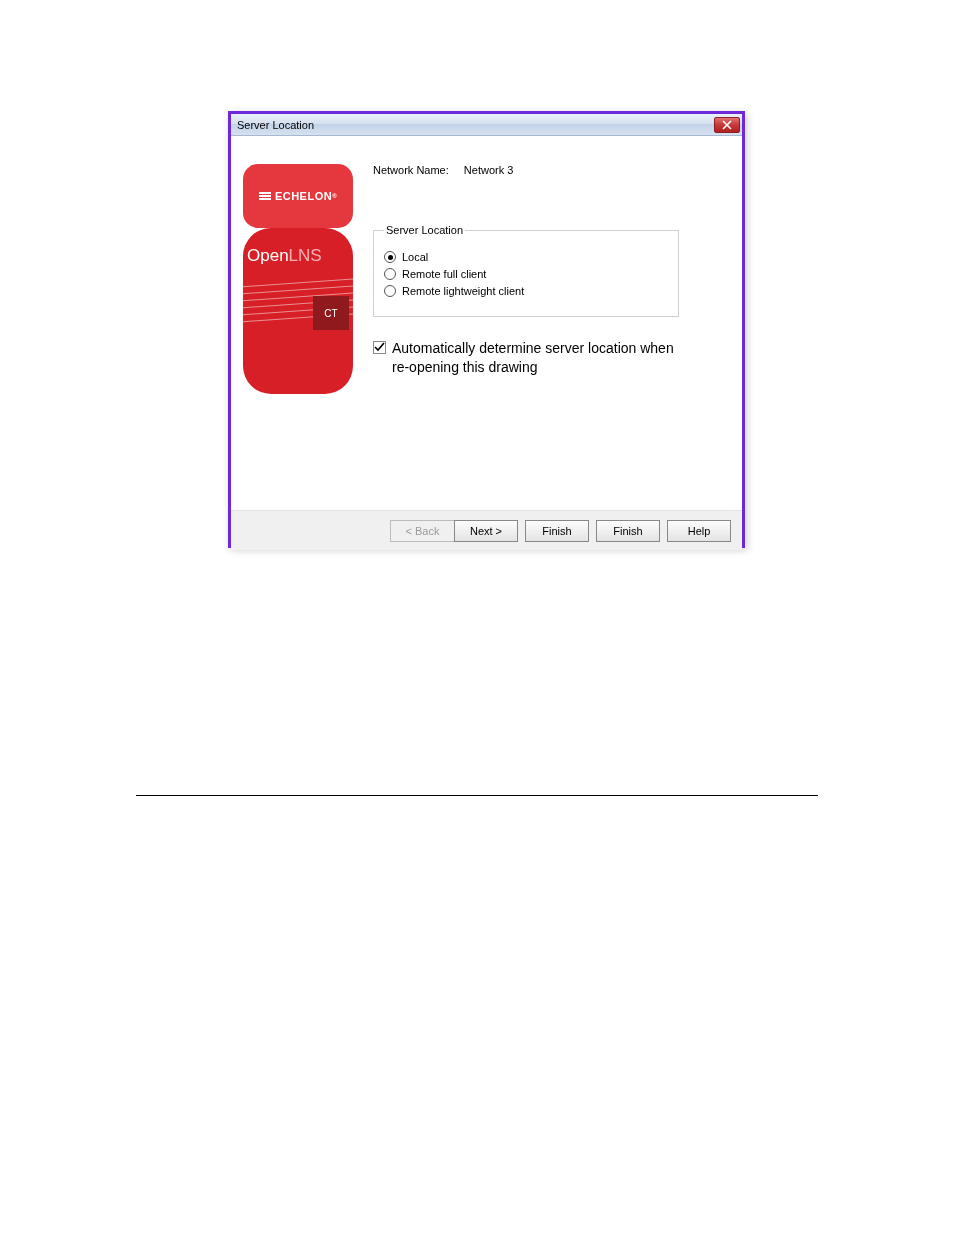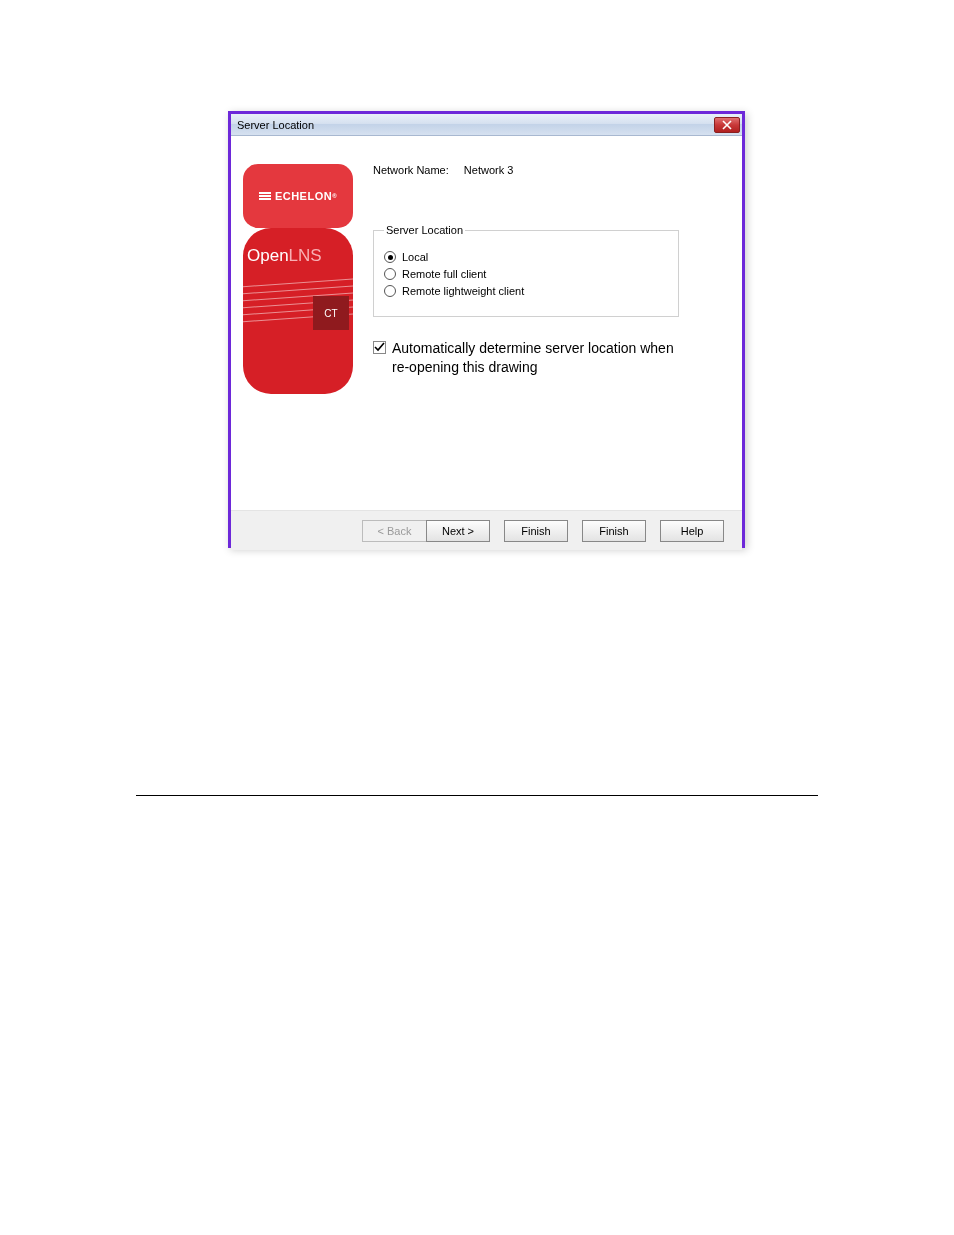--- a/index.html
+++ b/index.html
@@ -208,22 +208,22 @@
       color: #000;
       line-height: 1.35;
     }
     .button-bar {
       height: 40px;
       background: #f0f0f0;
       border-top: 1px solid #e4e4e4;
       display: flex;
       align-items: center;
       justify-content: flex-end;
-      padding-right: 18px;
-      gap: 14px;
+      padding-right: 11px;
+      gap: 7px;
     }
     .btn {
       height: 22px;
       width: 64px;
       border: 1px solid #888;
       background: linear-gradient(to bottom, #fdfdfd, #e3e3e3);
       font-size: 11px;
       cursor: pointer;
       display: flex;
       align-items: center;

